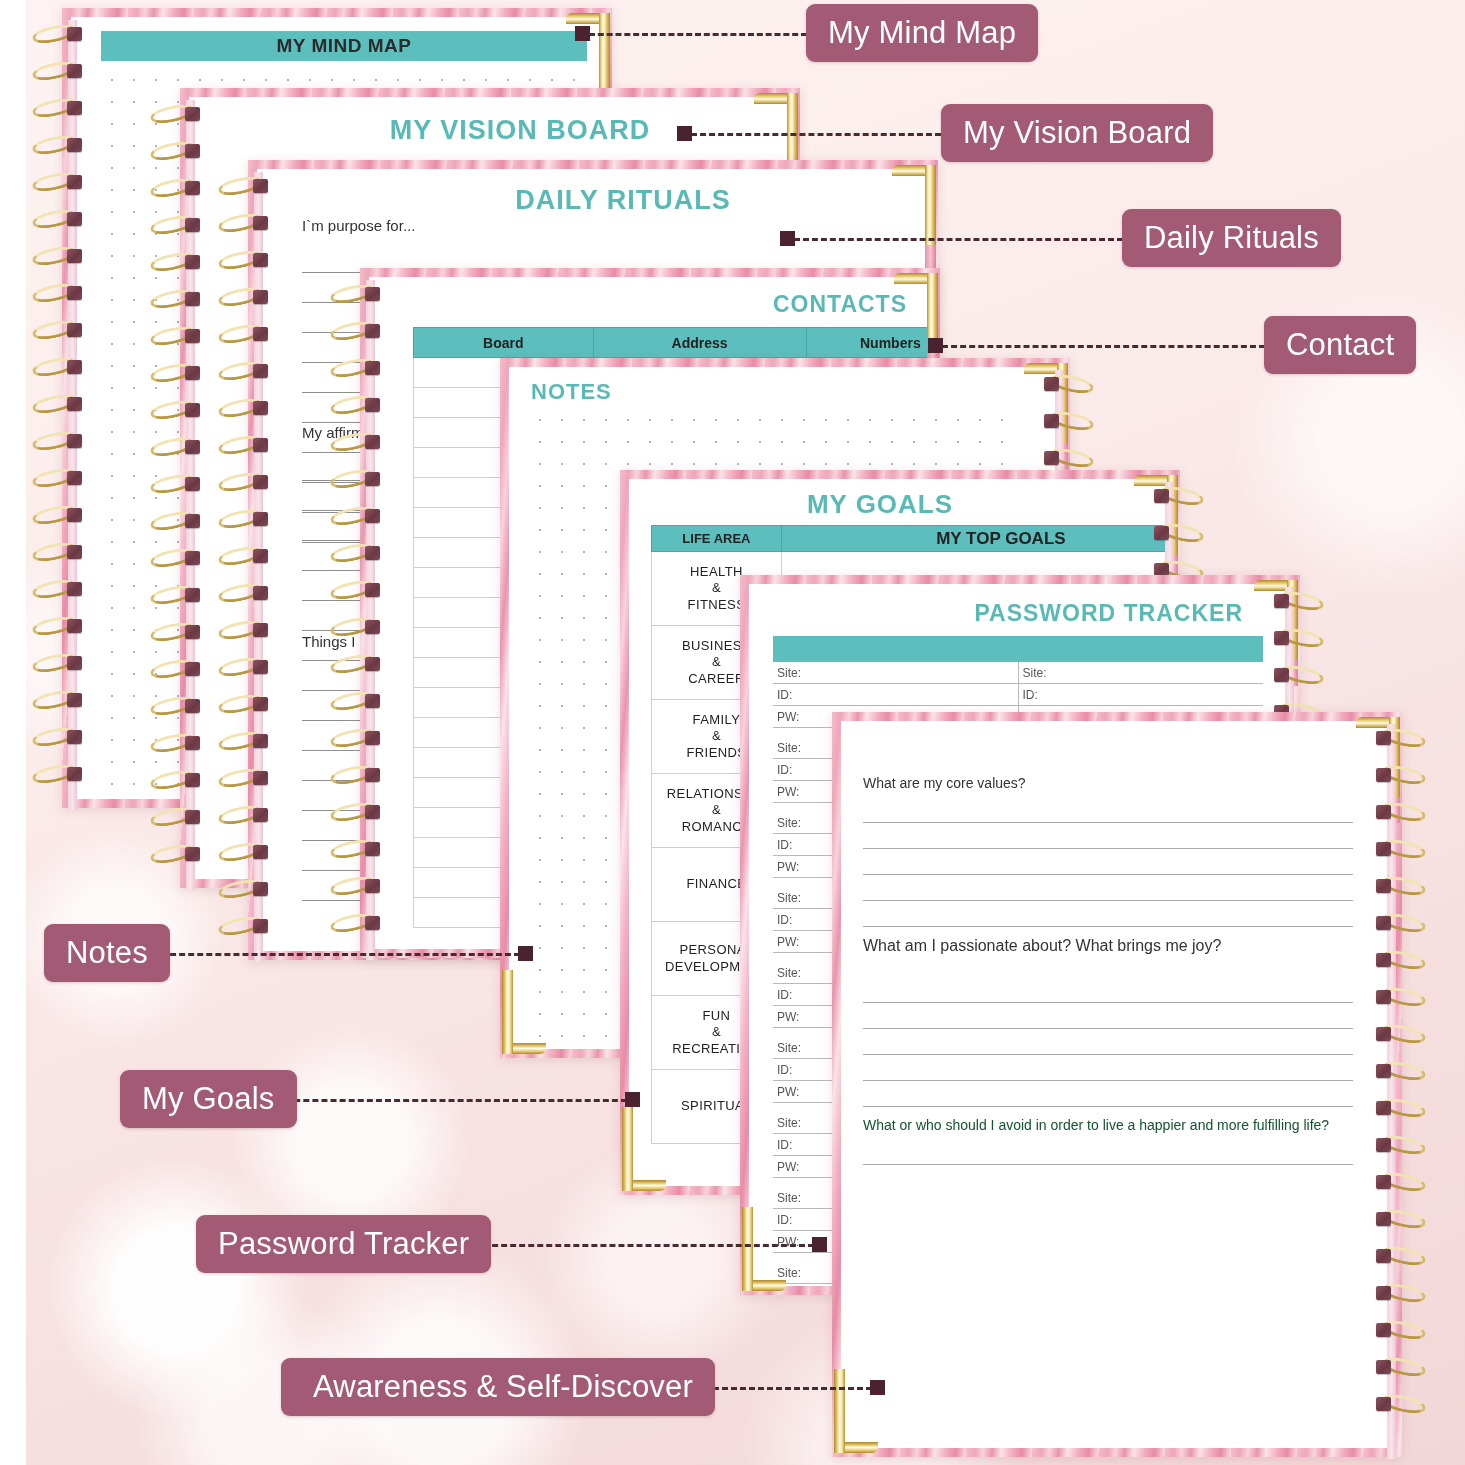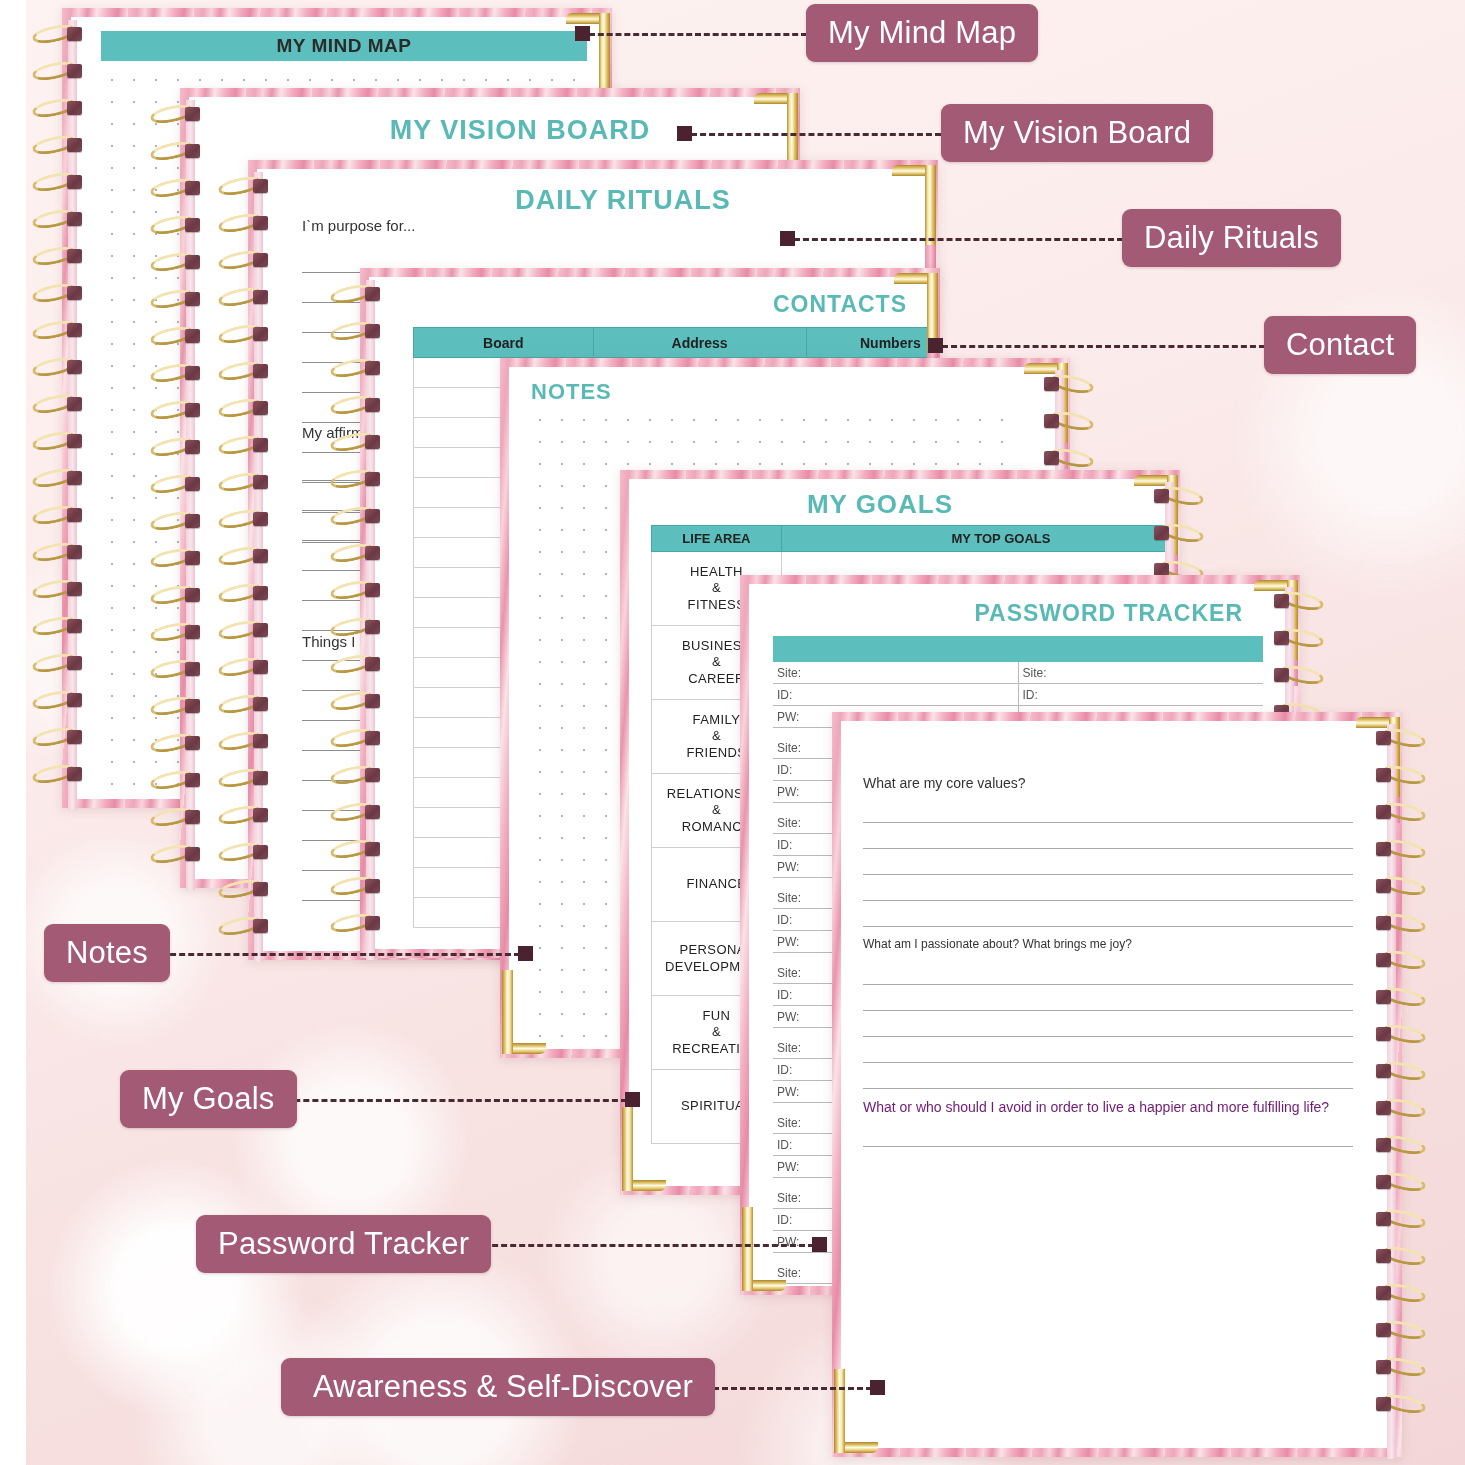--- a/index.html
+++ b/index.html
@@ -834,21 +834,21 @@
 </div>
 
 <div class="page" style="left:620px; top:470px; width:560px; height:725px;">
   <div class="frame"></div>
   <div class="inner">
     <div class="title-teal" style="position:absolute; left:0; right:0; top:10px; text-align:center; font-size:26px; padding-right:40px;">MY GOALS</div>
     <table class="grid" style="position:absolute; left:22px; top:46px; right:6px; table-layout:fixed;">
       <thead>
         <tr>
           <th style="width:24%; height:26px; font-size:13px;">LIFE AREA</th>
-          <th style="font-size:13px;padding-left:28px;">MY TOP GOALS</th>
+          <th style="font-size:17px;padding-left:28px;">MY TOP GOALS</th>
         </tr>
       </thead>
       <tbody id="goals-body">
           <tr>
             <td style="height: 74px; text-align: center; font-size: 13px; line-height: 1.25; color: rgb(34, 34, 34); letter-spacing: 0.4px; white-space: pre-line;">HEALTH
 &amp;
 FITNESS</td>
             <td style="padding: 0px; vertical-align: top;">
               <div style="height:24px;border-bottom:1px dotted #d8d8d8;"></div>
               <div style="height:24px;border-bottom:1px dotted #d8d8d8;"></div>
@@ -1211,29 +1211,29 @@
     <div id="aw-body" style="position:absolute; left:22px; top:54px; right:40px; bottom:4px;">
         <div style="margin-bottom:10px;">
           <div style="font-size:14px;color:#333;margin-bottom:6px;">What are my core values?</div>
           <div style="height:26px;border-bottom:1px solid #a9a9a9;"></div>
           <div style="height:26px;border-bottom:1px solid #a9a9a9;"></div>
           <div style="height:26px;border-bottom:1px solid #a9a9a9;"></div>
           <div style="height:26px;border-bottom:1px solid #a9a9a9;"></div>
           <div style="height:26px;border-bottom:1px solid #a9a9a9;"></div>
         </div>
         <div style="margin-bottom:10px;">
-          <div style="font-size:12px;color:#333;margin-bottom:8px;">What am I passionate about? What brings me joy?</div>
+          <div style="font-size:16px;color:#333;margin-bottom:22px;">What am I passionate about? What brings me joy?</div>
           <div style="height:26px;border-bottom:1px solid #a9a9a9;"></div>
           <div style="height:26px;border-bottom:1px solid #a9a9a9;"></div>
           <div style="height:26px;border-bottom:1px solid #a9a9a9;"></div>
           <div style="height:26px;border-bottom:1px solid #a9a9a9;"></div>
           <div style="height:26px;border-bottom:1px solid #a9a9a9;"></div>
         </div>
         <div style="margin-bottom:10px;">
-          <div style="font-size:14px;color:#701a75;margin-bottom:6px;">What or who should I avoid in order to live a happier and more fulfilling life?</div>
+          <div style="font-size:14px;color:#14532d;margin-bottom:6px;">What or who should I avoid in order to live a happier and more fulfilling life?</div>
           <div style="height:26px;border-bottom:1px solid #a9a9a9;"></div>
         </div>
       </div>
   </div>
   <div class="gold-corner">
     <div class="gh"></div>
       <div class="gv"></div>
       <div class="gcap"></div>
   </div>
   <div class="gold-corner-bl">

